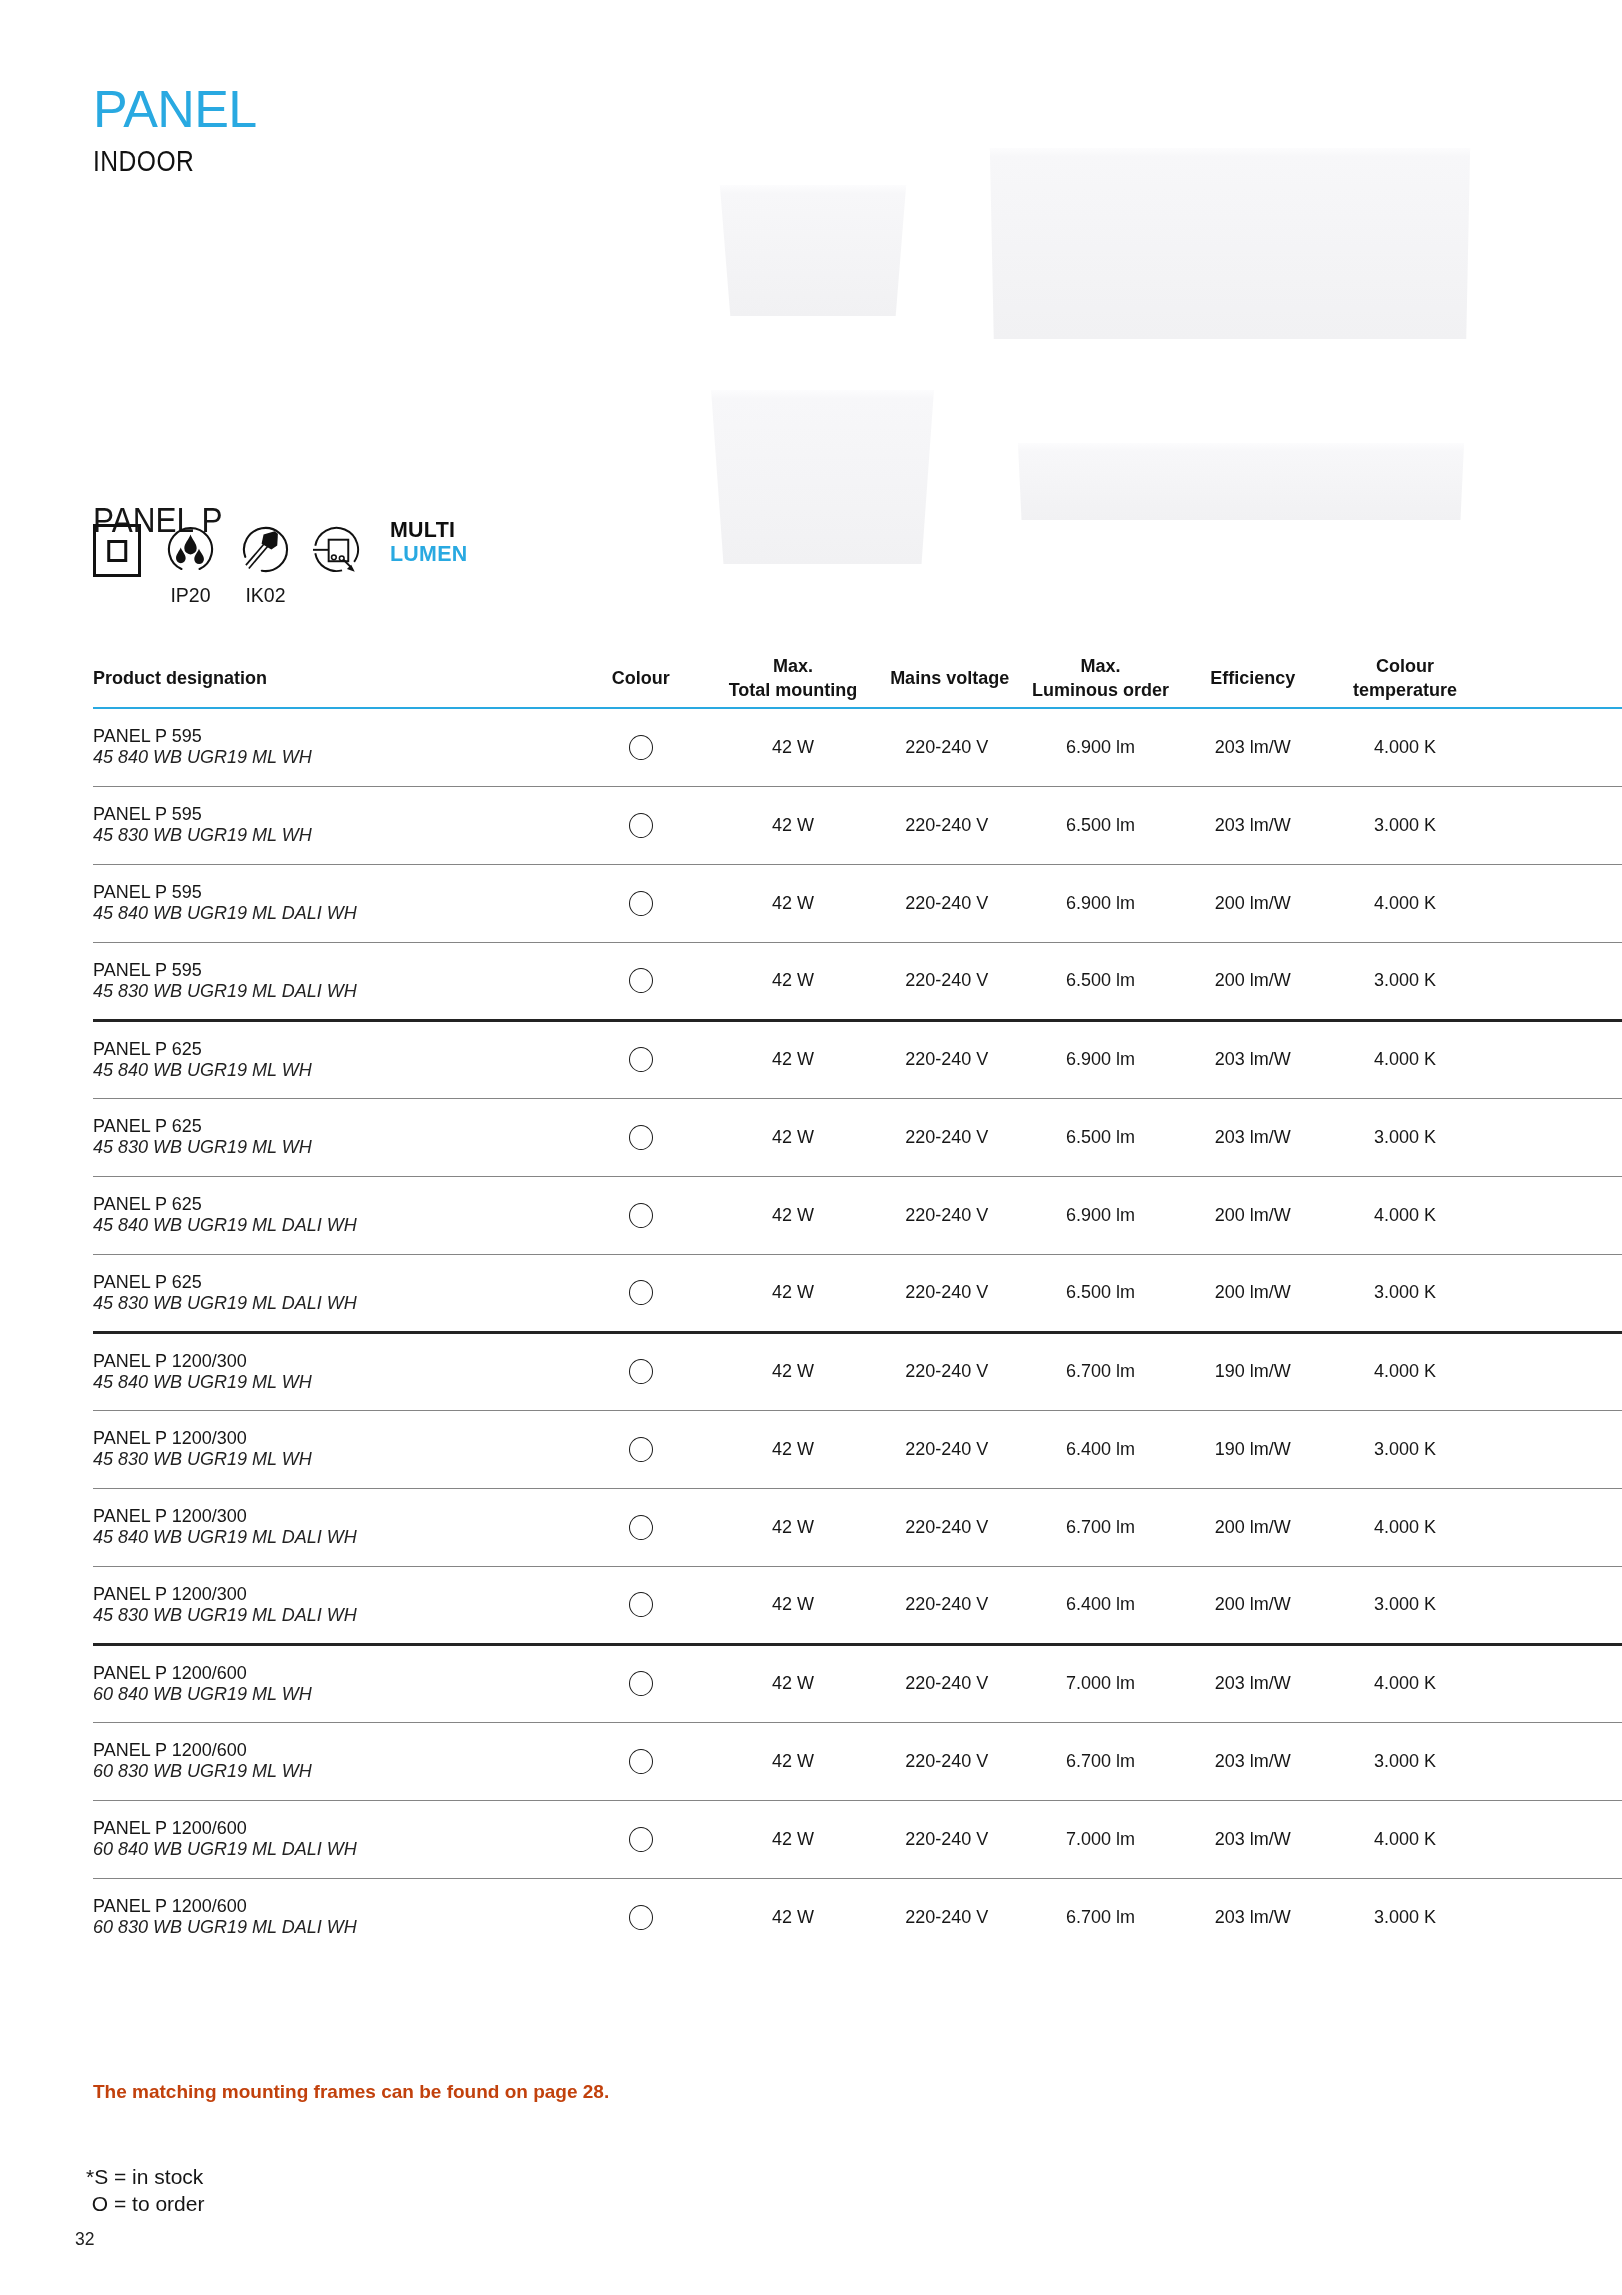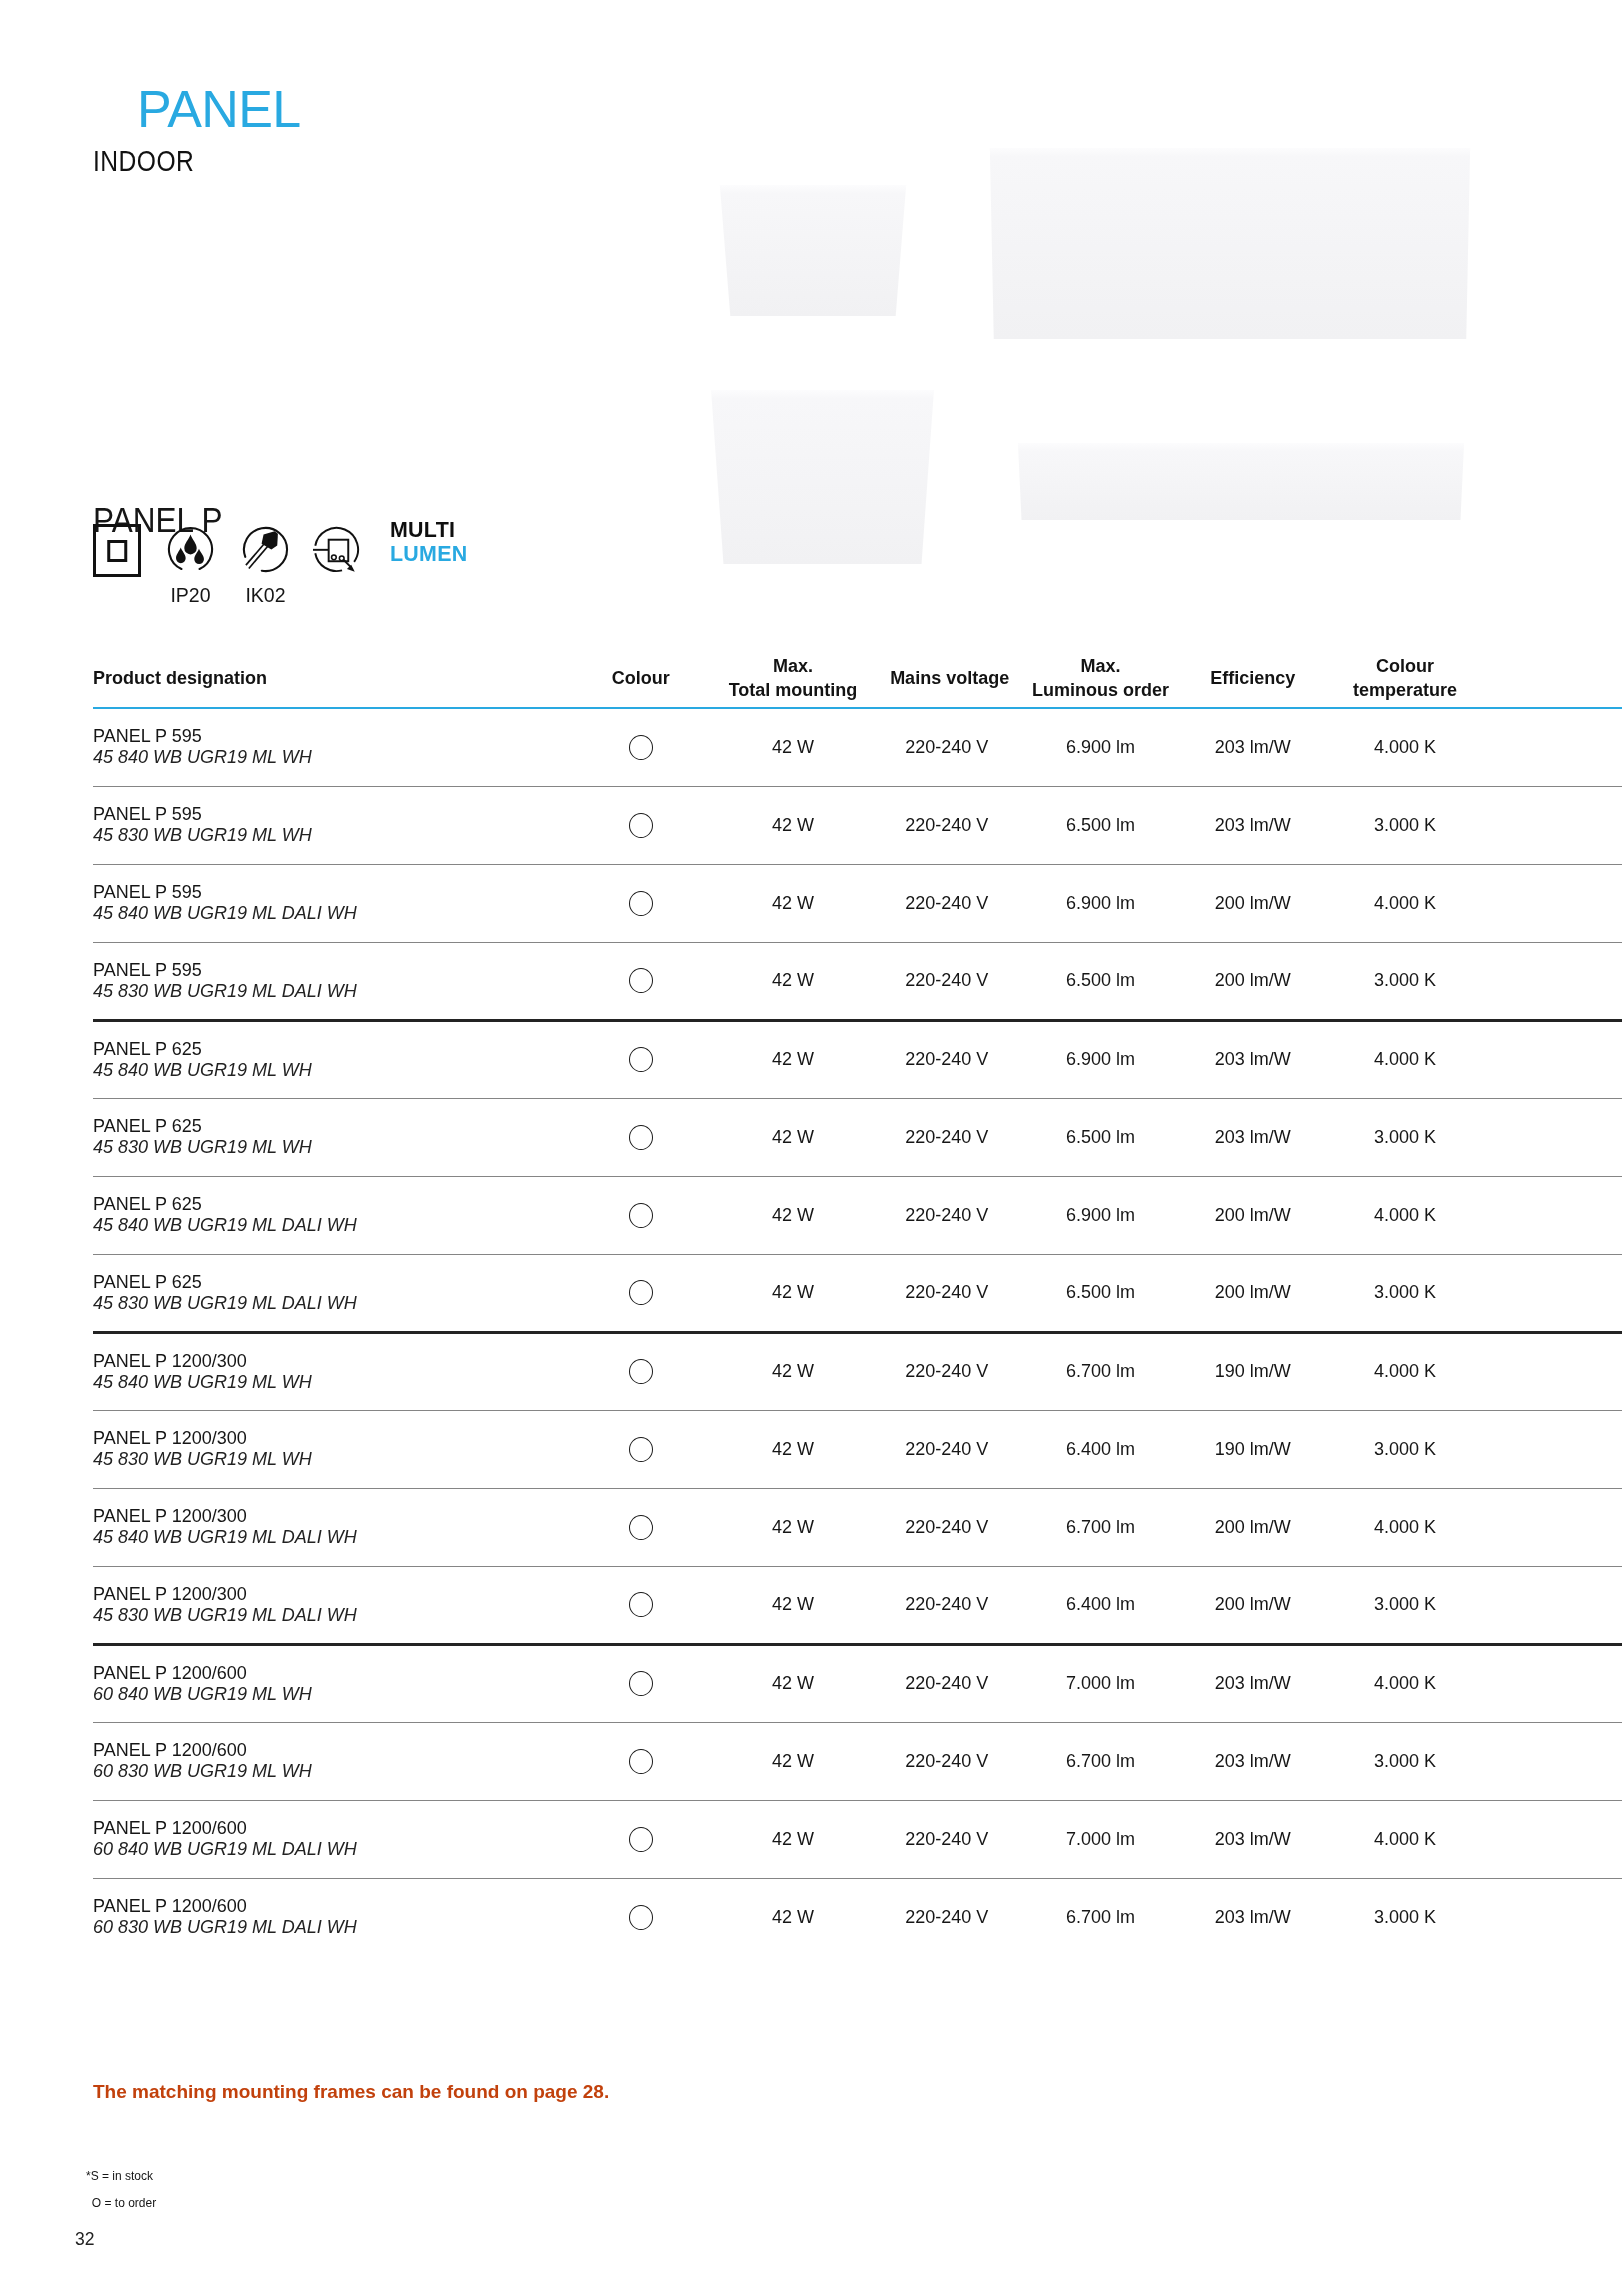--- a/index.html
+++ b/index.html
@@ -5,21 +5,21 @@
   html,body { margin:0; padding:0; background:#fff; }
   .sheet {
     position:relative; width:1623px; height:2295px; background:#ffffff;
     font-family:"Liberation Sans","DejaVu Sans",sans-serif; color:#111;
     overflow:hidden;
   }
   
   .page-title {
     position:absolute; left:93px; top:83px;
     font-size:52px; font-weight:300; letter-spacing:-0.6px;
-    color:#29a9e1; line-height:1;margin-left:44px;
+    color:#29a9e1; line-height:1;
   }
   .page-subtitle {
     position:absolute; left:93px; top:146px;
     font-size:30px; font-weight:400; color:#111; line-height:1;
     transform:scaleX(0.82); transform-origin:left top; letter-spacing:0.6px;
   }
   .section-title {
     position:absolute; left:93px; top:502px;
     font-size:35px; font-weight:400; color:#161616; line-height:1;
     transform:scaleX(0.90); transform-origin:left top;
@@ -72,21 +72,21 @@
   .c-center { text-align:center; }
   .spec-table tbody td.c-center { font-size:18px; color:#161616; white-space:nowrap; }
   .pname { font-size:18px; line-height:21px; color:#161616; }
   .pvariant { font-size:18px; line-height:21px; font-style:italic; font-weight:300; color:#222; }
   .swatch {
     display:inline-block; width:24px; height:25px; box-sizing:border-box;
     border:1.6px solid #1a1a1a; border-radius:50%; background:#ffffff; vertical-align:middle;
   }
   
   .frames-note { position:absolute; left:93px; top:2081px; font-size:19px; font-weight:700; color:#c2410c; }
-  .legend { position:absolute; left:86px; top:2163px; font-size:12px; line-height:27px; color:#161616; }
+  .legend { position:absolute; left:86px; top:2163px; font-size:21px; line-height:27px; color:#161616; }
   .legend .l2 { padding-left:5.8px; }
   .page-number { position:absolute; left:75px; top:2229px; font-size:17.5px; color:#222; }
 </style>
 </head>
 <body>
 
 <div class="sheet">
 
   <div class="page-title">PANEL</div>
   <div class="page-subtitle">INDOOR</div>

